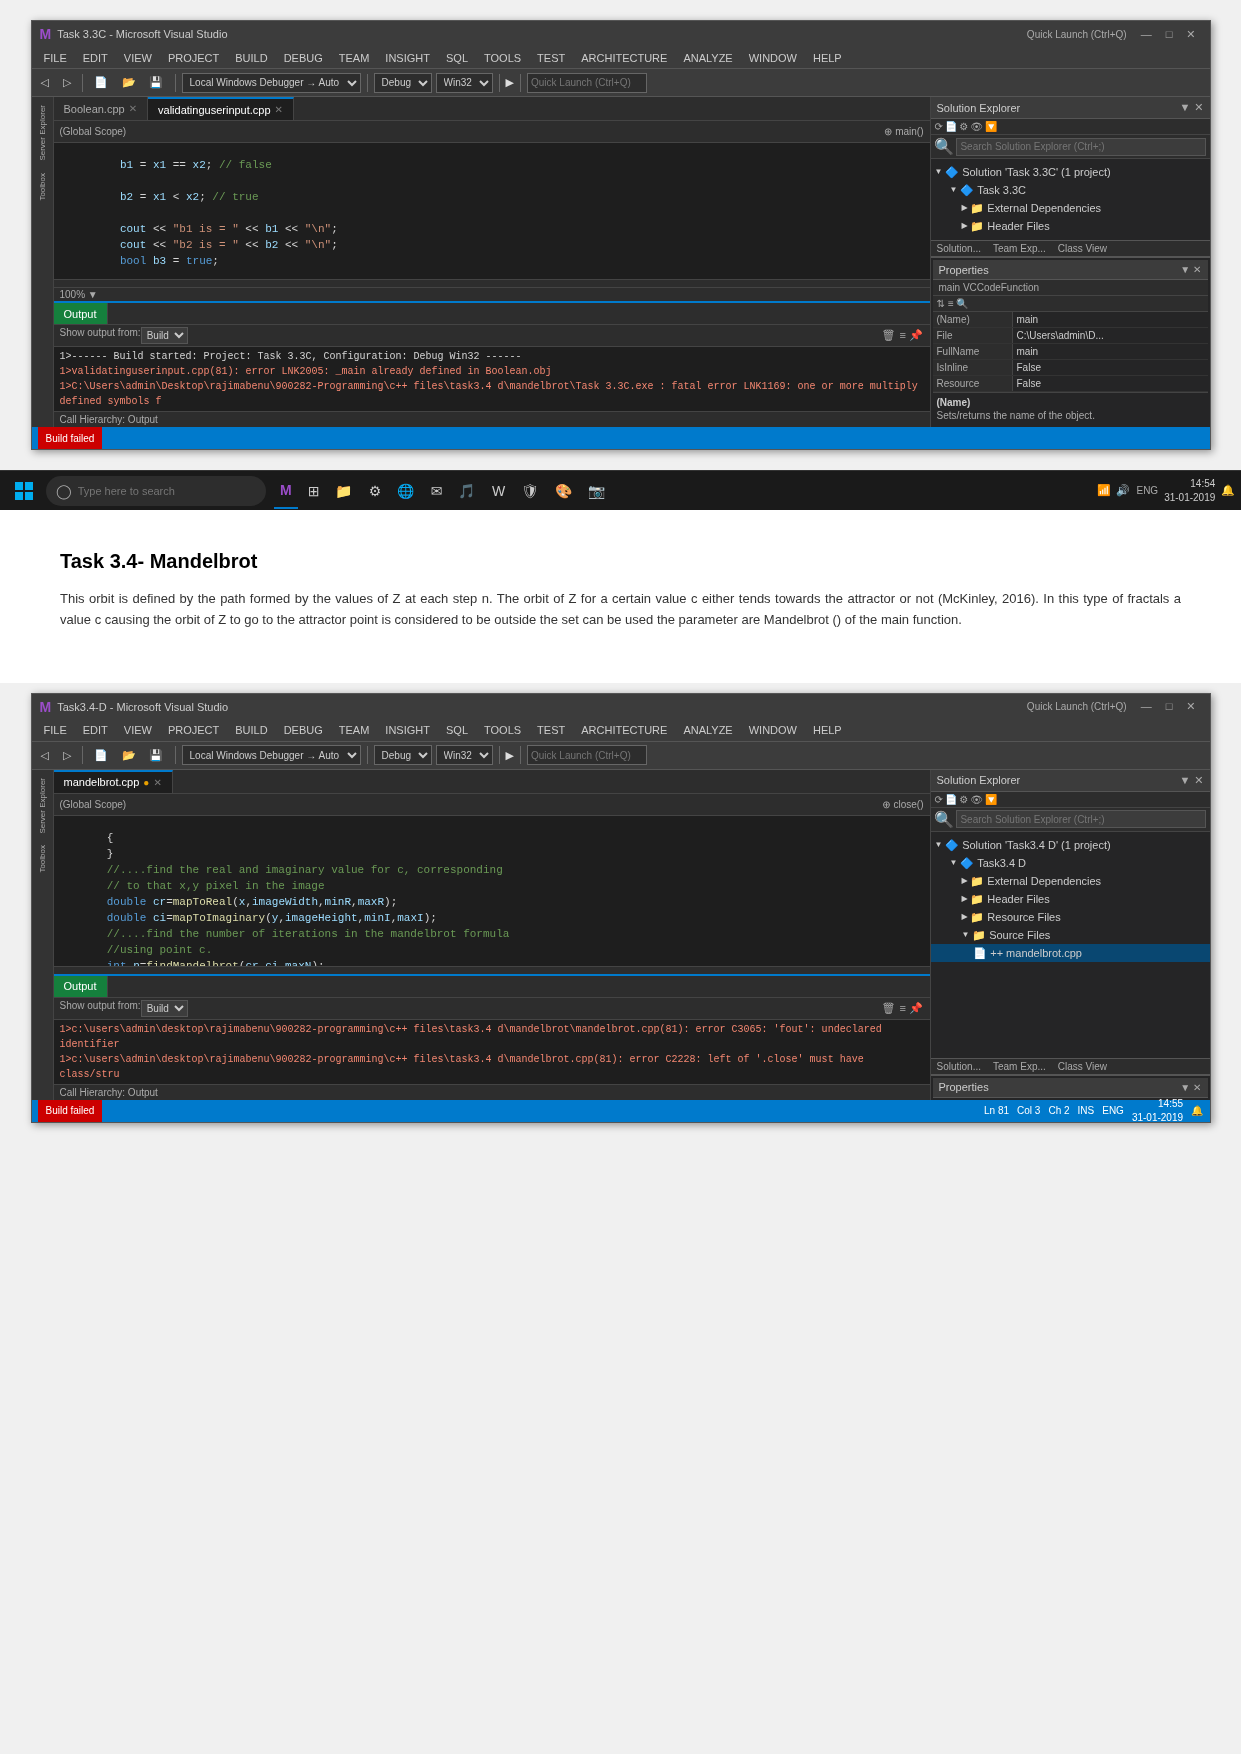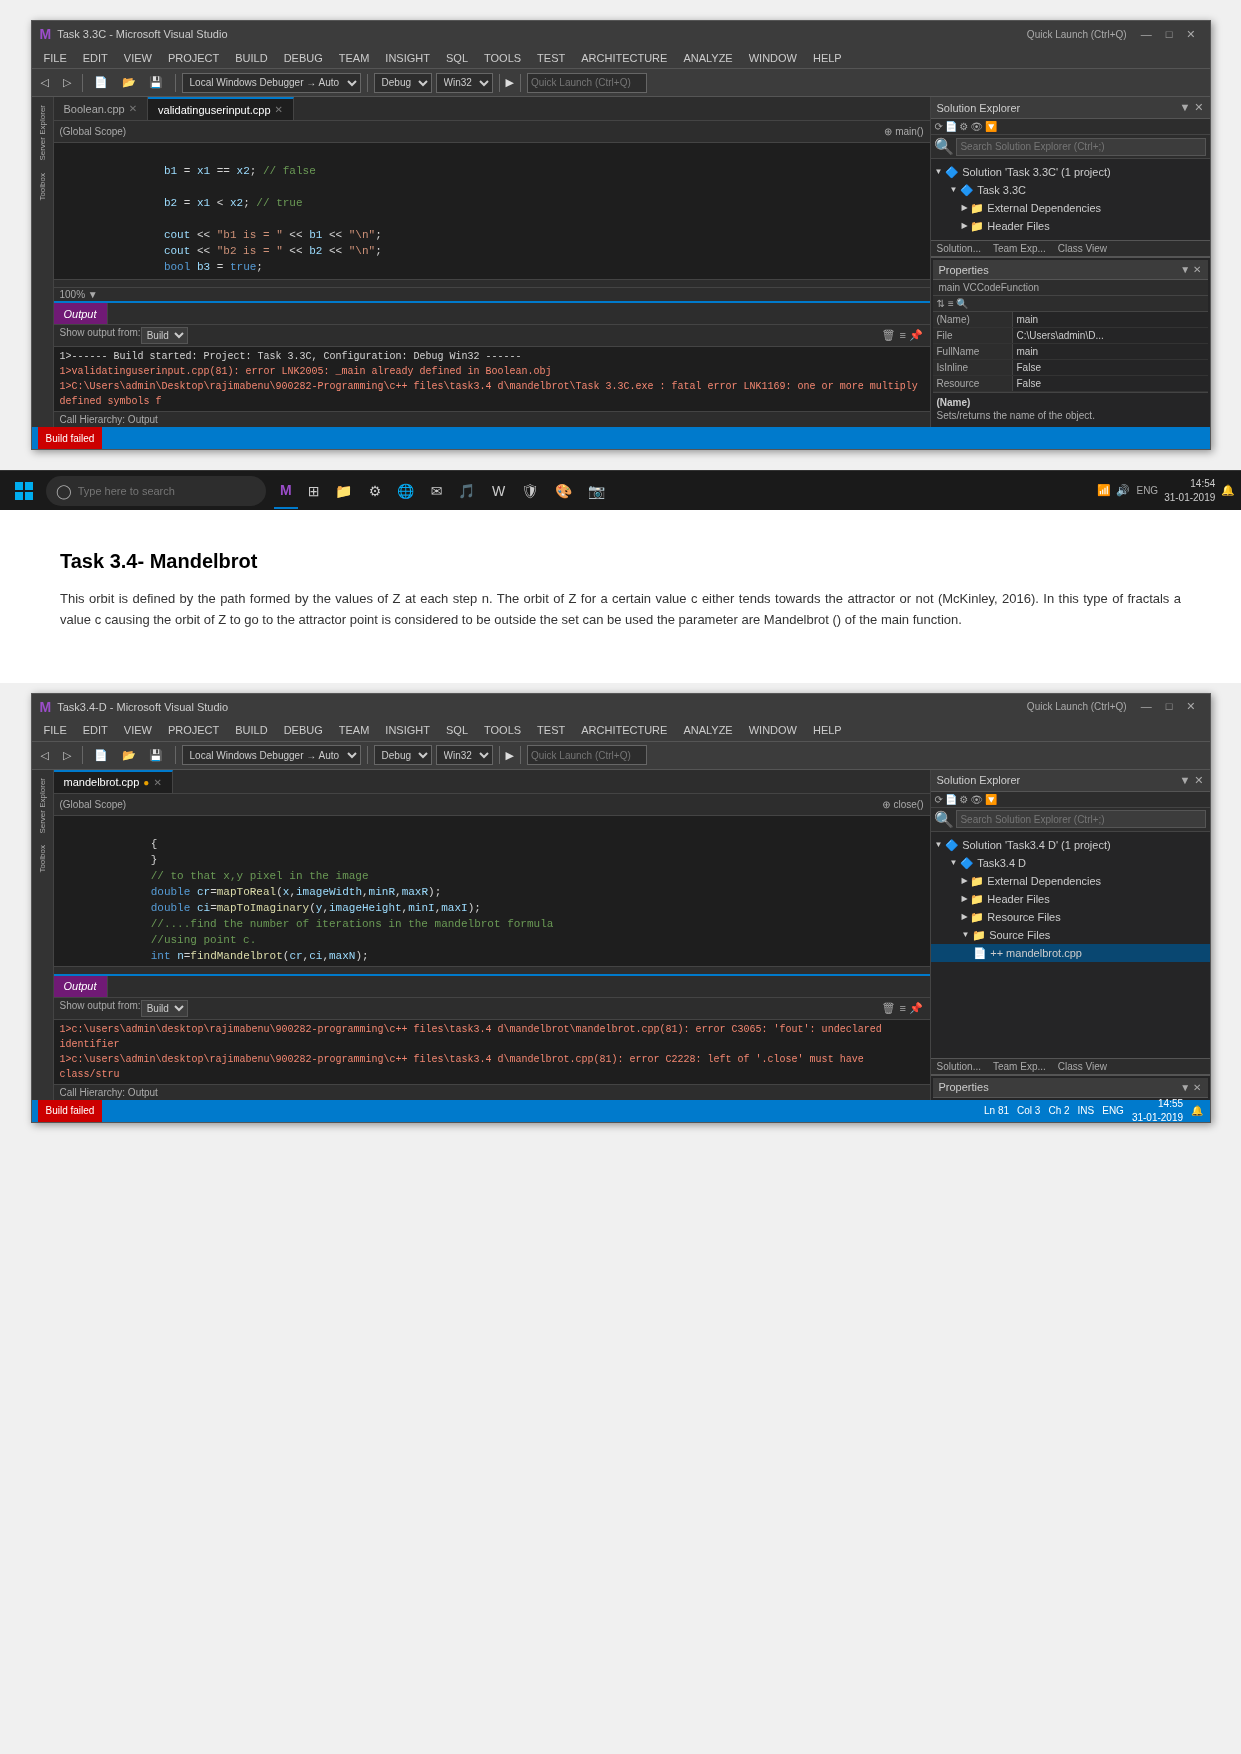--- a/index.html
+++ b/index.html
@@ -176,23 +176,22 @@
       gap: 26px;
     }
 
     .vs-code-body {
       flex: 1;
       overflow: hidden;
       font-family: 'Consolas', 'Courier New', monospace;
       font-size: 11px;
       color: #d4d4d4;
       background: #1e1e1e;
-      padding: 20px 0;
+      padding: 14px 0;
       line-height: 16px;
-      margin-left: 44px;
     }
 
     .code-line {
       display: flex;
       align-items: center;
       padding: 0 4px;
       min-height: 16px;
     }
     .code-line .ln {
       color: #858585;
@@ -341,21 +340,21 @@
     }
     .vs-output-tab {
       color: #aaa;
       font-size: 11px;
       padding: 0 10px;
       cursor: pointer;
       display: flex;
       align-items: center;
       border-right: 1px solid #444;
     }
-    .vs-output-tab.active { color: #fff; background: #701a75; font-style: italic; }
+    .vs-output-tab.active { color: #fff; background: #15803d; }
     .vs-output-header {
       background: #2d2d2d;
       display: flex;
       align-items: center;
       justify-content: space-between;
       padding: 2px 6px;
       border-bottom: 1px solid #444;
       height: 22px;
     }
     .vs-output-header-left { display: flex; gap: 0; font-size: 10px; color: #aaa; }
@@ -917,20 +916,24 @@
         <div class="code-line">
           <span class="ln"></span>
           <span class="code-text">  {</span>
         </div>
         <div class="code-line">
           <span class="ln"></span>
           <span class="code-text">  }</span>
         </div>
         <div class="code-line">
           <span class="ln"></span>
+          <span class="code-text">  <span class="cmt">//....find the real and imaginary value for c, corresponding</span></span>
+        </div>
+        <div class="code-line">
+          <span class="ln"></span>
           <span class="code-text">  <span class="cmt">// to that x,y pixel in the image</span></span>
         </div>
         <div class="code-line">
           <span class="ln"></span>
           <span class="code-text">  <span class="kw">double</span> <span class="var">cr</span>=<span class="fn">mapToReal</span>(<span class="var">x</span>,<span class="var">imageWidth</span>,<span class="var">minR</span>,<span class="var">maxR</span>);</span>
         </div>
         <div class="code-line">
           <span class="ln"></span>
           <span class="code-text">  <span class="kw">double</span> <span class="var">ci</span>=<span class="fn">mapToImaginary</span>(<span class="var">y</span>,<span class="var">imageHeight</span>,<span class="var">minI</span>,<span class="var">maxI</span>);</span>
         </div>

